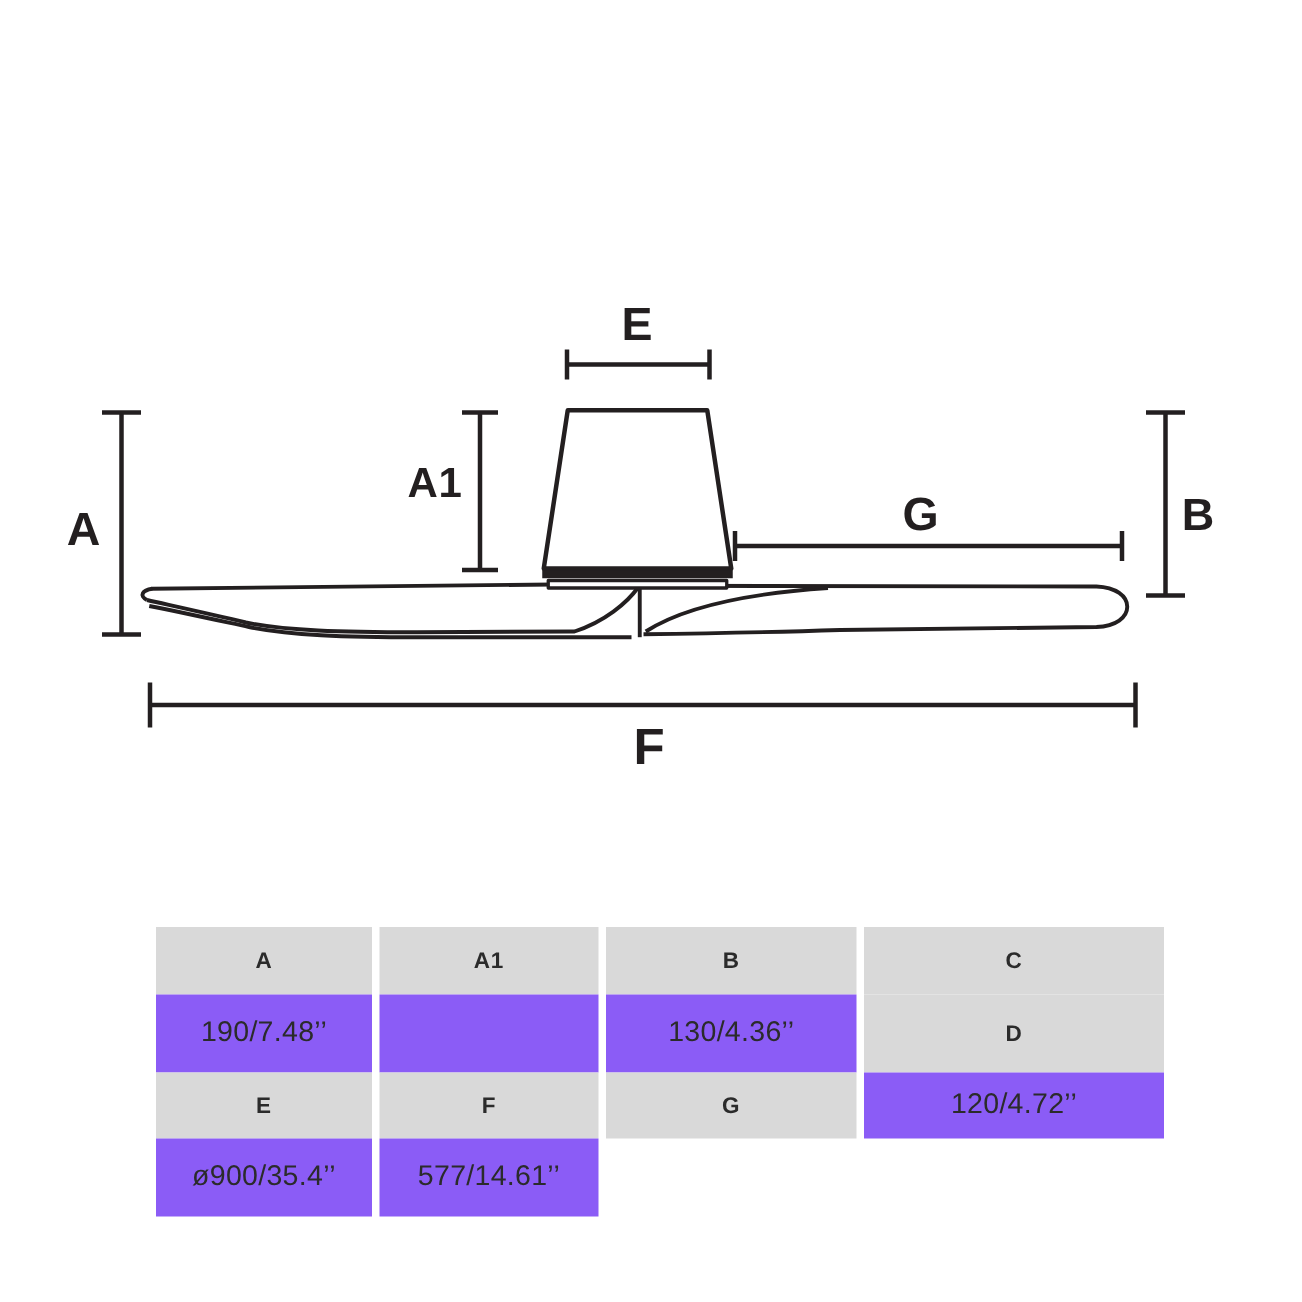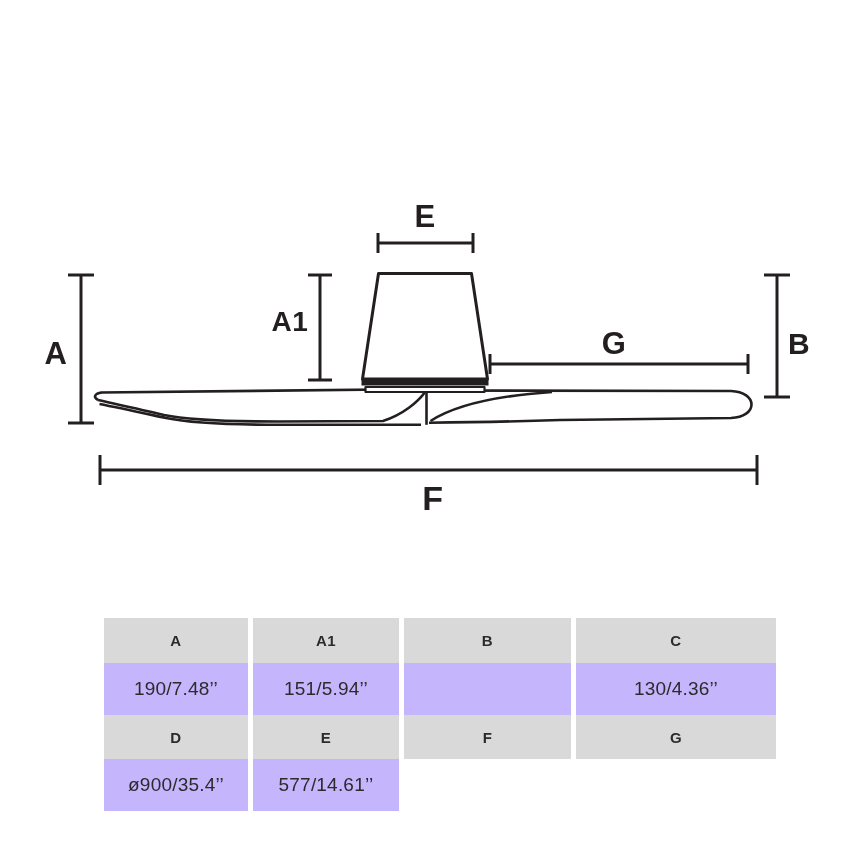--- a/index.html
+++ b/index.html
@@ -50,21 +50,21 @@
     justify-content:center;
     color:var(--table-text);
   }
   .cell.th{
     background:var(--table-header-bg);
     font-weight:700;
     font-size:15px;
     letter-spacing:0.5px;
   }
   .cell.td{
-    background:#c4b5fd;
+    background:#8b5cf6;
     font-weight:400;
     font-size:19px;
     letter-spacing:0.2px;
   }
 </style>
 </head>
 <body>
 
 <div class="stage">
 
@@ -136,26 +136,26 @@
   </div>
 
   <div class="spec-table">
 
     <div class="cell th">A</div>
     <div class="cell th">A1</div>
     <div class="cell th">B</div>
     <div class="cell th">C</div>
 
     <div class="cell td">190/7.48’’</div>
-    <div class="cell td">151/5.94’’</div>
     <div class="cell td"></div>
     <div class="cell td">130/4.36’’</div>
 
     <div class="cell th">D</div>
     <div class="cell th">E</div>
     <div class="cell th">F</div>
     <div class="cell th">G</div>
 
+    <div class="cell td">120/4.72’’</div>
     <div class="cell td">ø900/35.4’’</div>
     <div class="cell td">577/14.61’’</div>
   </div>
 
 </div>
 
 </body></html>

